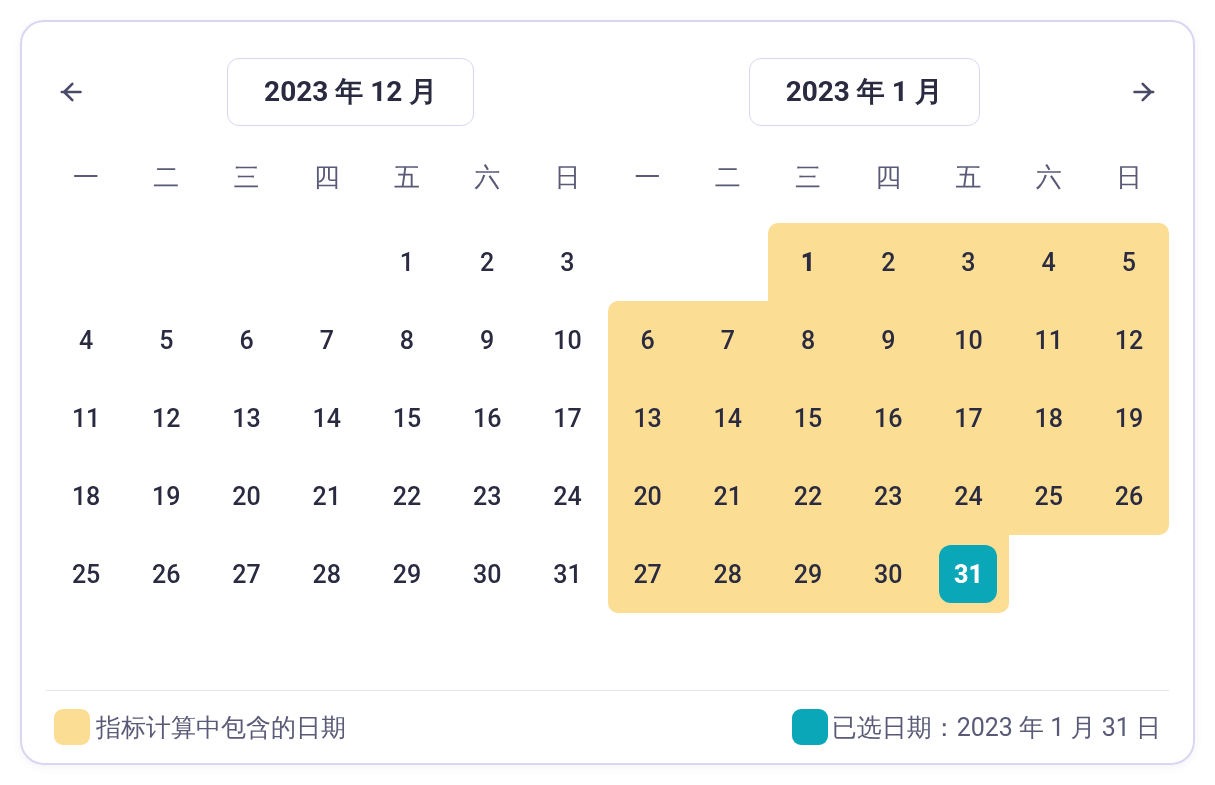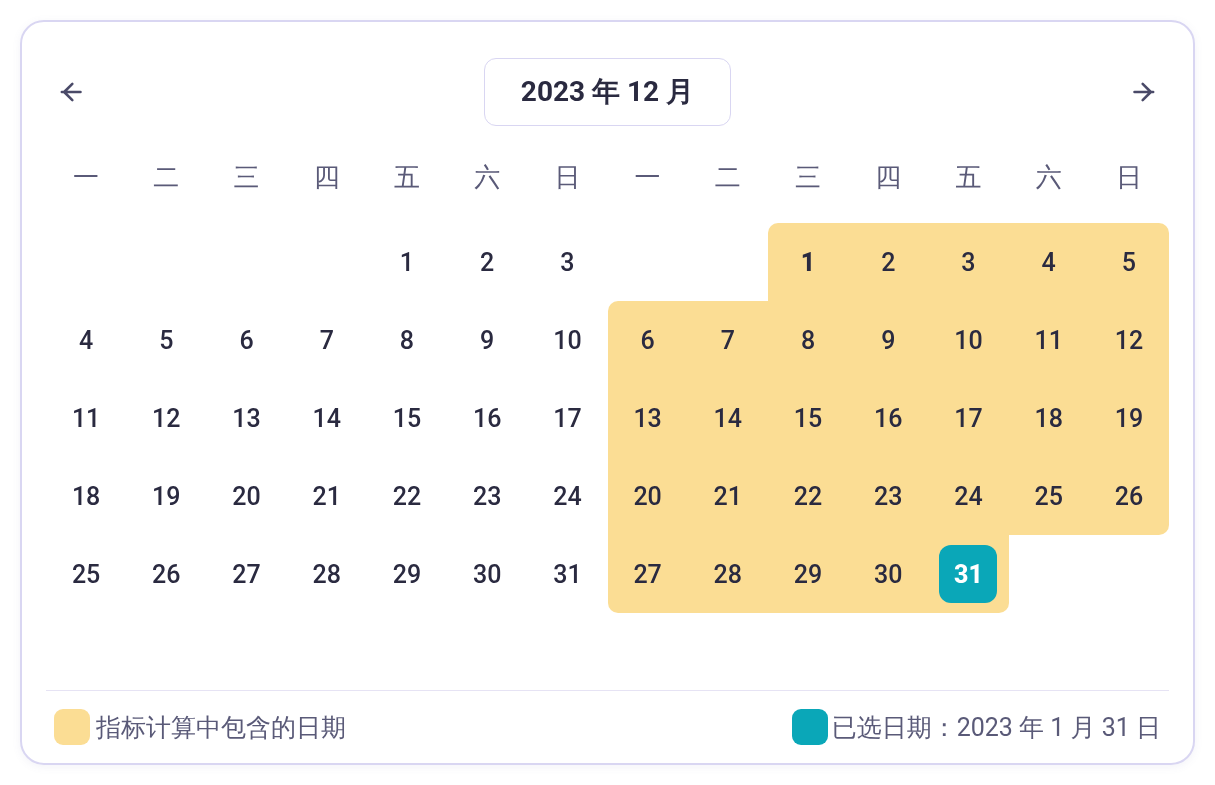--- a/index.html
+++ b/index.html
@@ -137,20 +137,23 @@
 <div class="calendar-card">
 
   <div class="header-row">
     <div class="nav-arrow">
       <svg viewBox="0 0 24 24">
           <path d="M14 5l-7 7 7 7M5 12h16"></path>
         </svg>
     </div>
     <div style="flex:1; display:flex; justify-content:center;">
       <div class="month-btn">2023 年 12 月</div>
+    </div>
+    <div style="flex:1; display:flex; justify-content:center;">
+      <div class="month-btn">2023 年 1 月</div>
     </div>
     <div class="nav-arrow">
       <svg viewBox="0 0 24 24">
           <path d="M10 5l7 7-7 7M3 12h16"></path>
         </svg>
     </div>
   </div>
 
   <div class="months-wrap">
     <div class="month-col">

